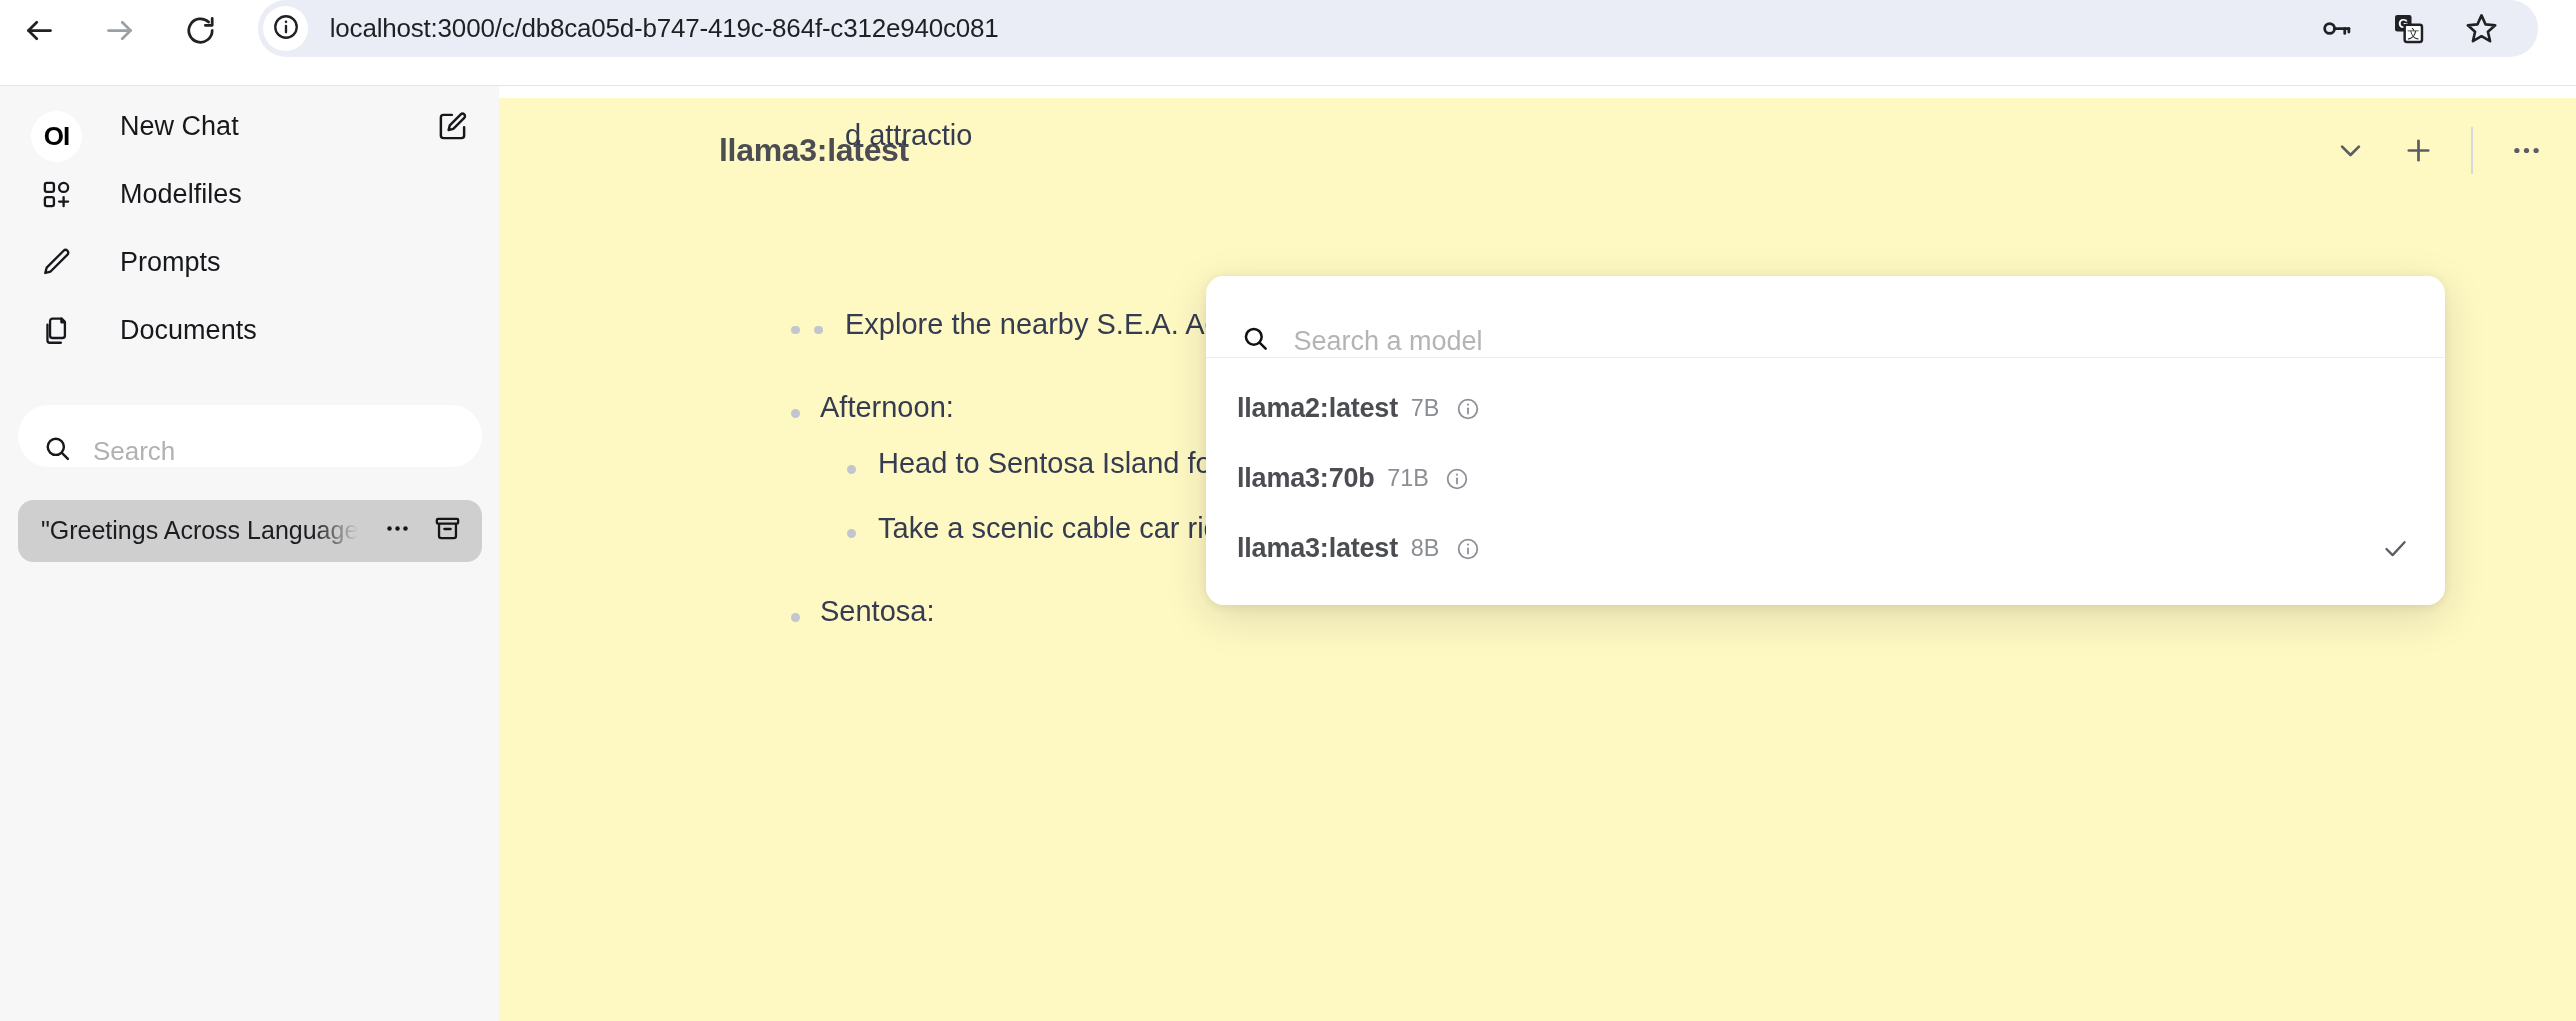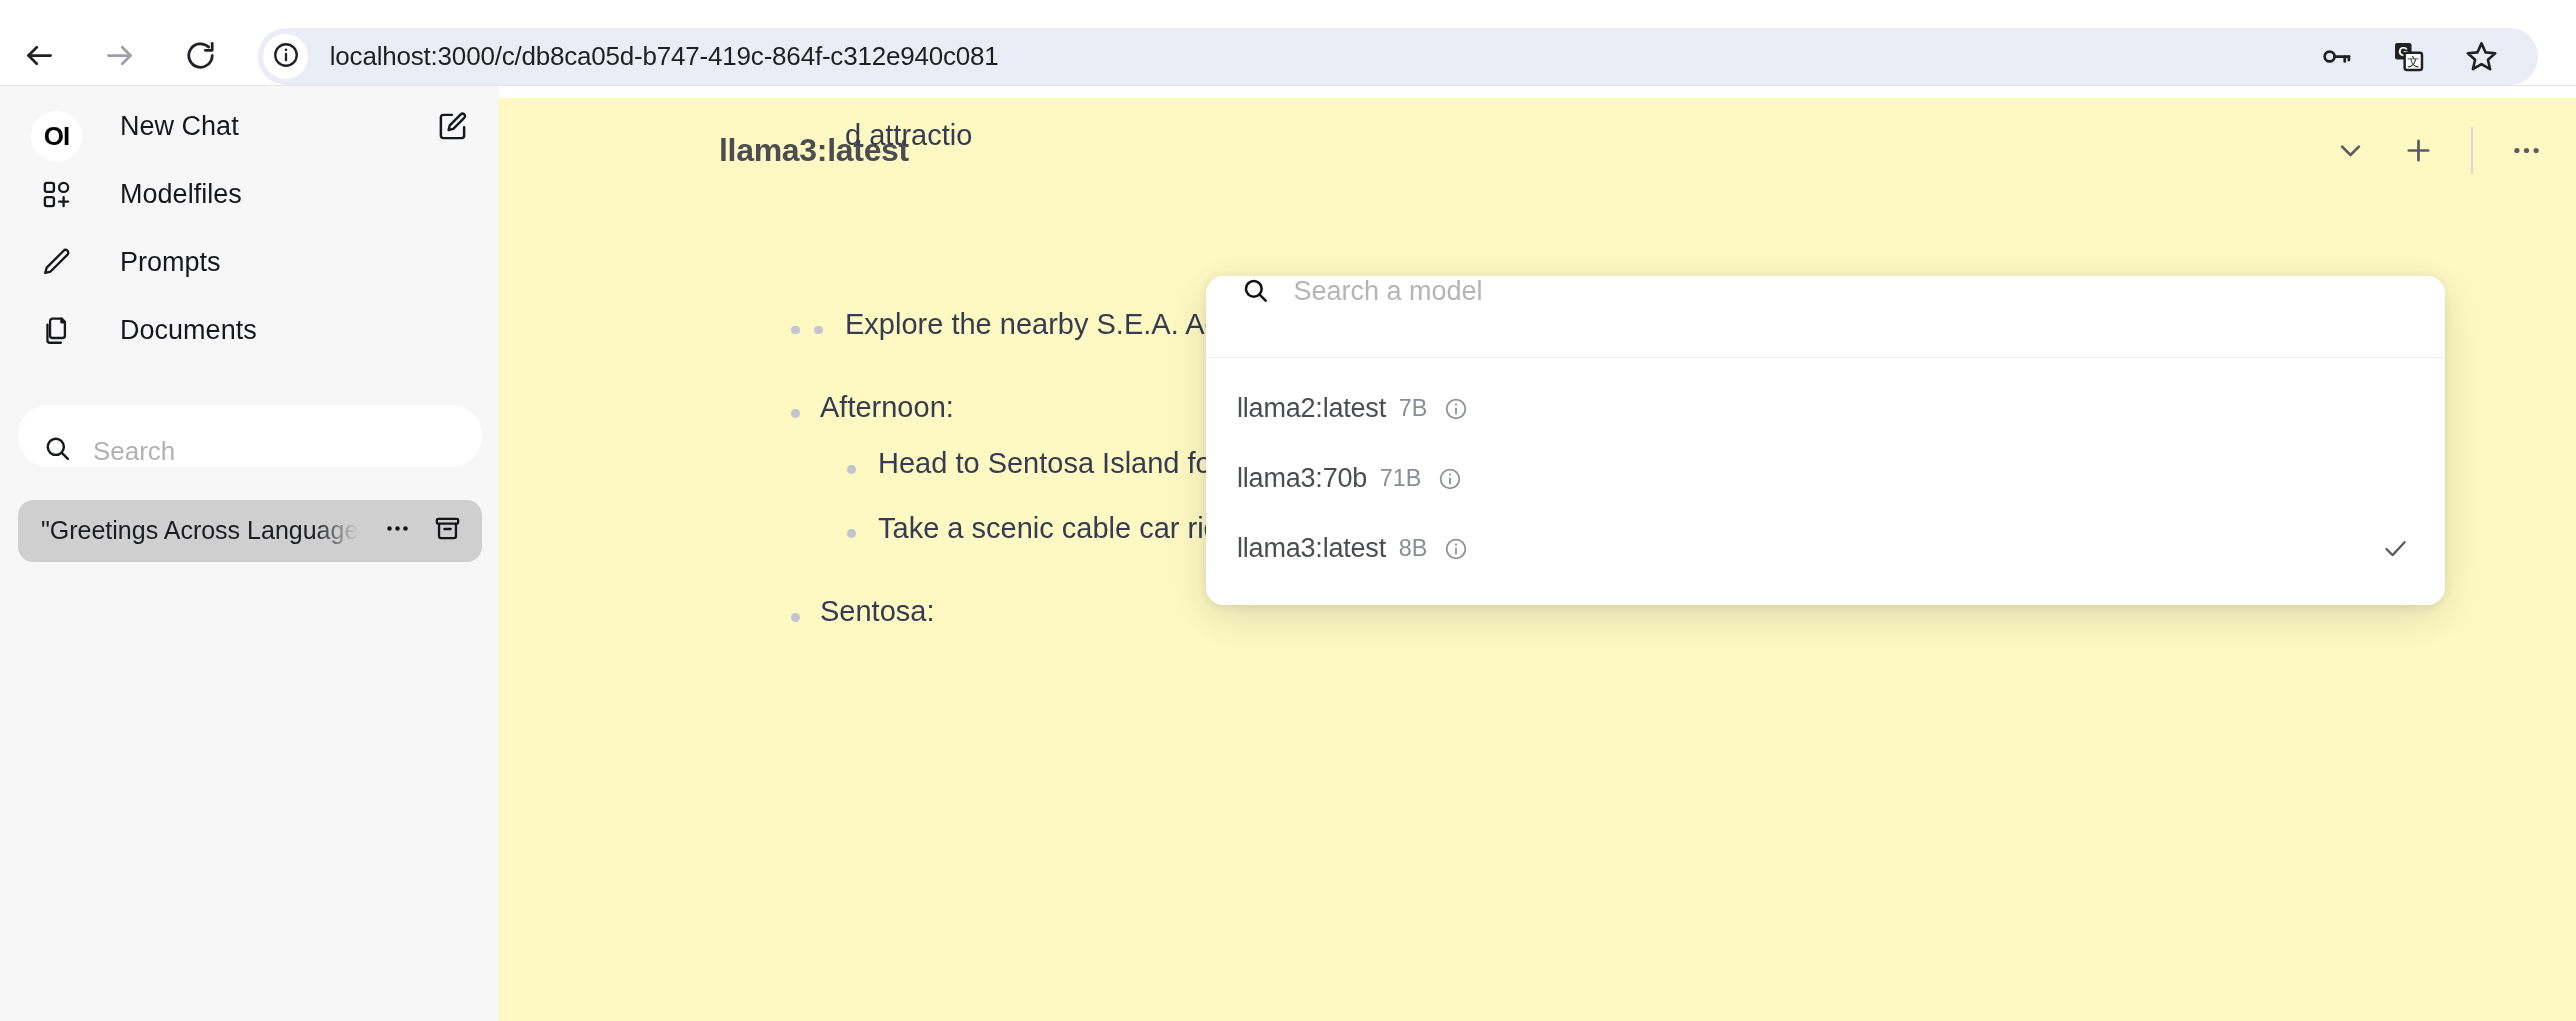--- a/index.html
+++ b/index.html
@@ -13,21 +13,21 @@
   }
 
   
   .browser-chrome {
     position: absolute;
     top: 0; left: 0;
     width: 2576px;
     height: 86px;
     background: #ffffff;
     display: flex;
-    align-items: flex-end;
+    align-items: flex-start;
     border-bottom: 1px solid #e4e4e6;
   }
 
   .nav-btn {
     width: 60px; height: 60px;
     display: flex; align-items: center; justify-content: center;
     border-radius: 50%;
     flex: none;
   }
   .nav-btn svg { display: block; }
@@ -257,39 +257,39 @@
     width: 1239px;
     background: #ffffff;
     border-radius: 17.5px;
     box-shadow: 0 11.7px 43px rgba(0,0,0,0.13), 0 1.9px 9.7px rgba(0,0,0,0.07);
     z-index: 40;
     overflow: hidden;
   }
   .dd-search {
     height: 82px;
     display: flex;
-    align-items: flex-start;
+    align-items: flex-end;
     padding: 0 35px;
     border-bottom: 1px solid #ededef;
   }
   .dd-search-ph {
     margin-left: 23.4px;
     font-size: 27px;
     color: #b4b4b6;
   }
   .dd-list { padding: 15.6px 0 21.4px 0; }
   .dd-item {
     height: 70px;
     display: flex;
     align-items: center;
     padding: 0 35px 0 31px;
   }
   .dd-model {
     font-size: 27px;
-    font-weight: normal;
+    font-weight: bold;
     color: #4b4d52;
     letter-spacing: -0.2px;
   }
   .dd-size {
     margin-left: 12.7px;
     font-size: 23.4px;
     color: #8a8d93;
   }
   .dd-info { margin-left: 16.6px; display: flex; align-items: center; }
   .dd-check { margin-left: auto; display: flex; align-items: center; }

